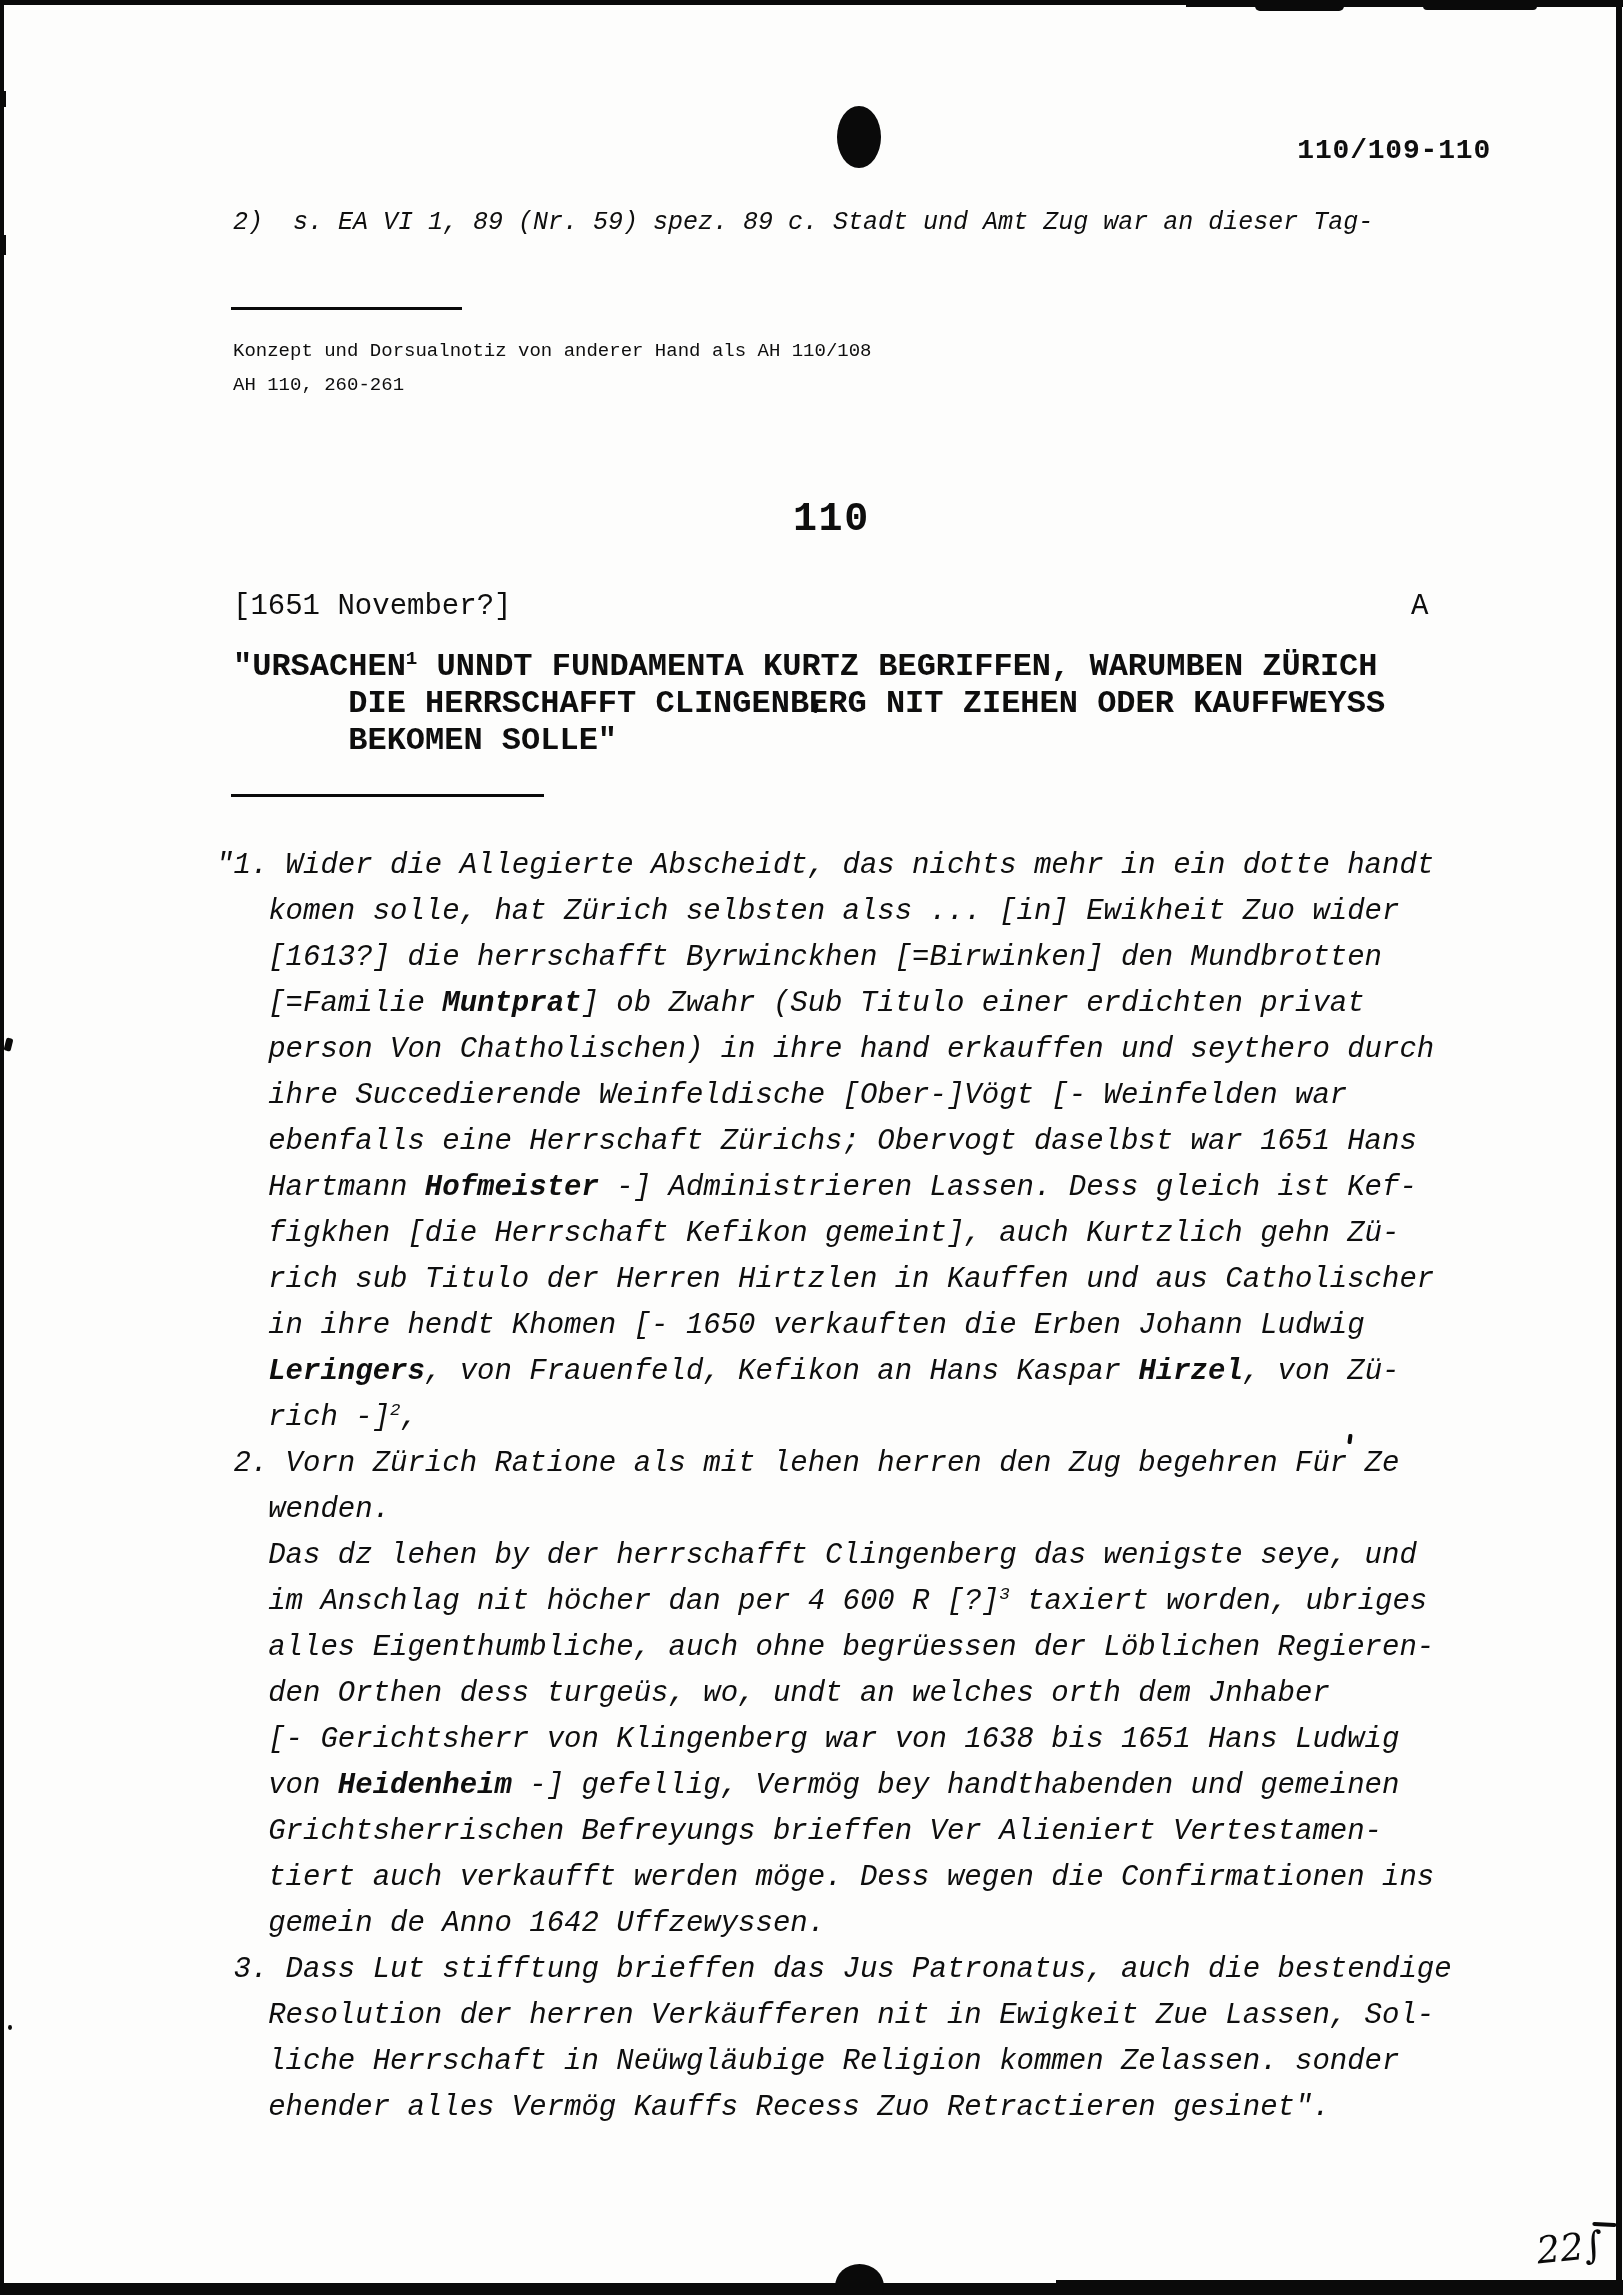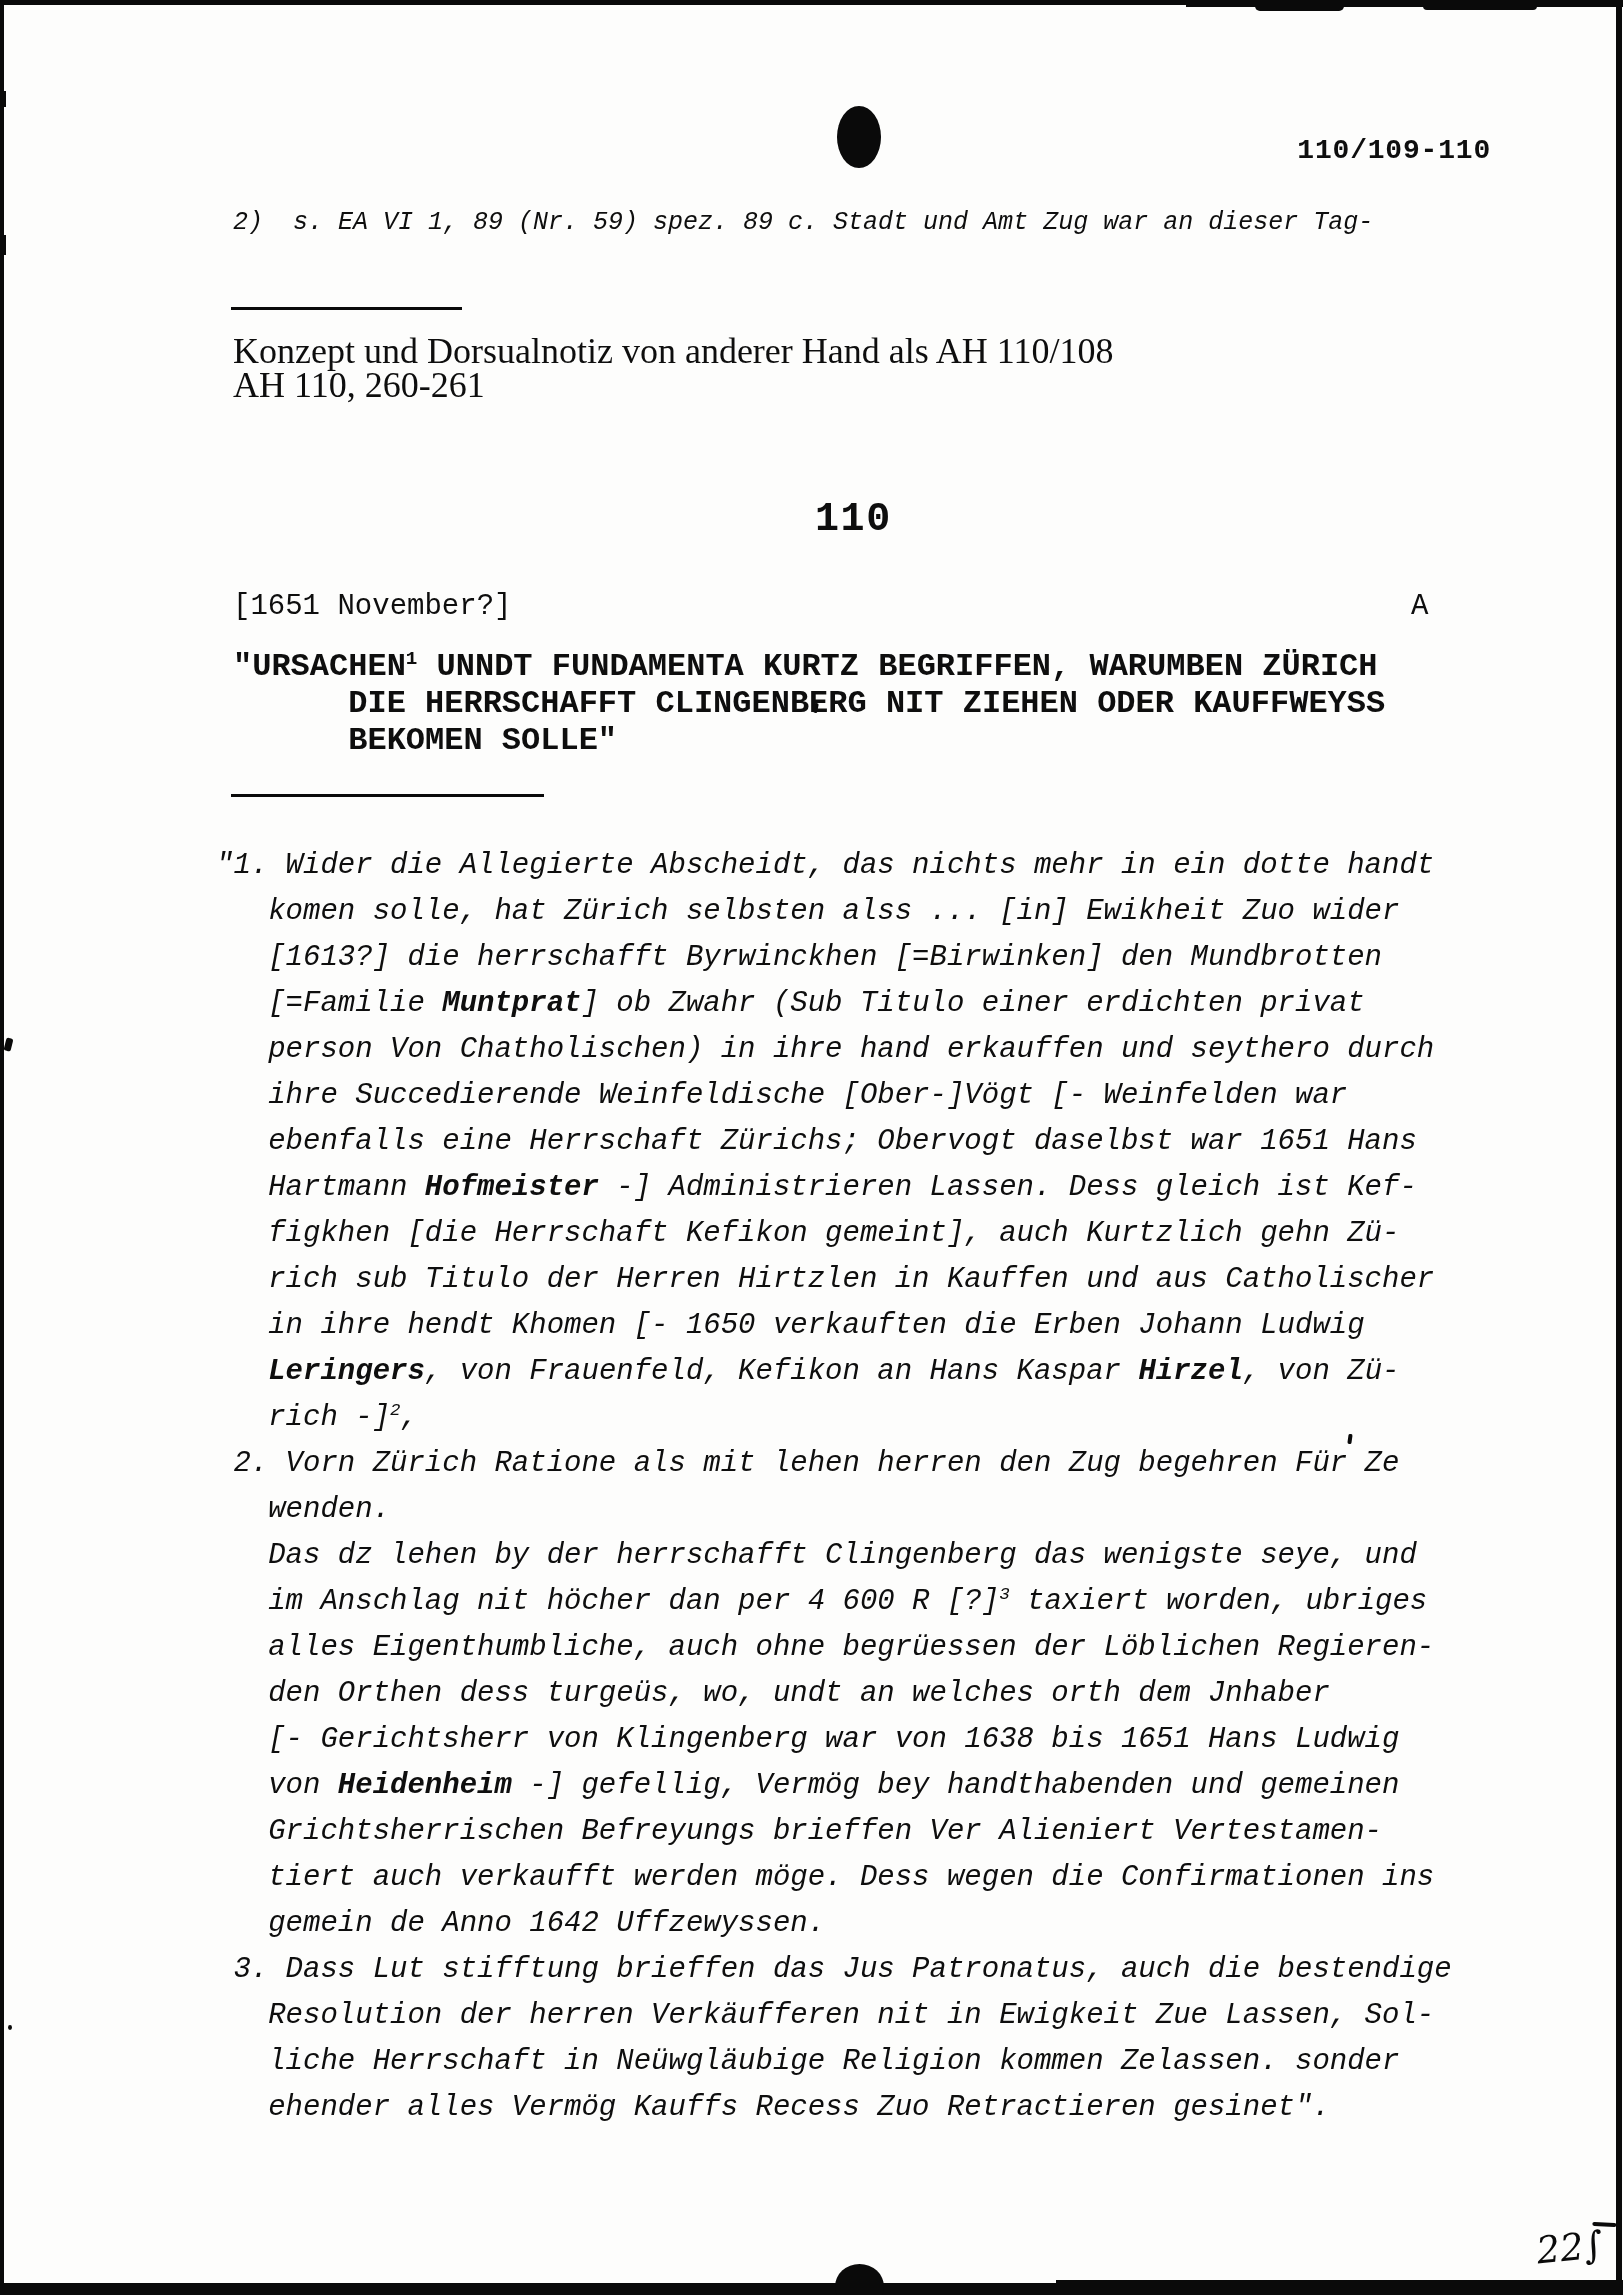--- a/index.html
+++ b/index.html
@@ -14,22 +14,22 @@
   .tblock { position:absolute; white-space:pre; }
   .tline { white-space:pre; }
   .italic { font-style:italic; }
   sup { font-size:0.6em; line-height:0; position:relative; top:-0.55em; vertical-align:baseline; }
   b { font-weight:bold; }
 
   .page-number { top:135px; right:152px; font-size:28px; font-weight:bold; letter-spacing:0.8px; }
   .hole-dot-top { left:837px; top:106px; width:44px; height:62px; border-radius:50%; }
   .footnote { left:233px; top:205px; font-size:25px; line-height:35px; }
   .rule-1 { left:231px; top:307px; width:231px; height:3.2px; }
-  .source-note { left:233px; top:334px; font-size:36px; line-height:34px;font-family:Liberation Serif, serif; }
-  .doc-number { left:815px; top:497px; font-size:40px; font-weight:bold; letter-spacing:1.6px;font-family:Liberation Mono, monospace; }
+  .source-note { left:233px; top:334px; font-size:19px; line-height:34px; }
+  .doc-number { left:793px; top:497px; font-size:40px; font-weight:bold; letter-spacing:1.6px;font-family:Liberation Mono, monospace; }
   .date-line { left:233px; top:590px; font-size:29px; }
   .siglum { left:1411px; top:590px; font-size:29px; }
   .title { left:233px; top:648px; font-size:32px; font-weight:bold; line-height:37px; }
   .rule-2 { left:231px; top:794px; width:313px; height:3.2px; }
   .body-text { left:216px; top:843px; font-size:29px; line-height:46px; }
 
   
   .border-top { left:0; top:0; width:1624px; height:4.9px; }
   .border-top-b { left:1186px; top:0; width:438px; height:7.3px; }
   .border-top-blob1 { left:1255px; top:0; width:89px; height:10.6px; border-radius:0 0 4.9px 4.9px; }

